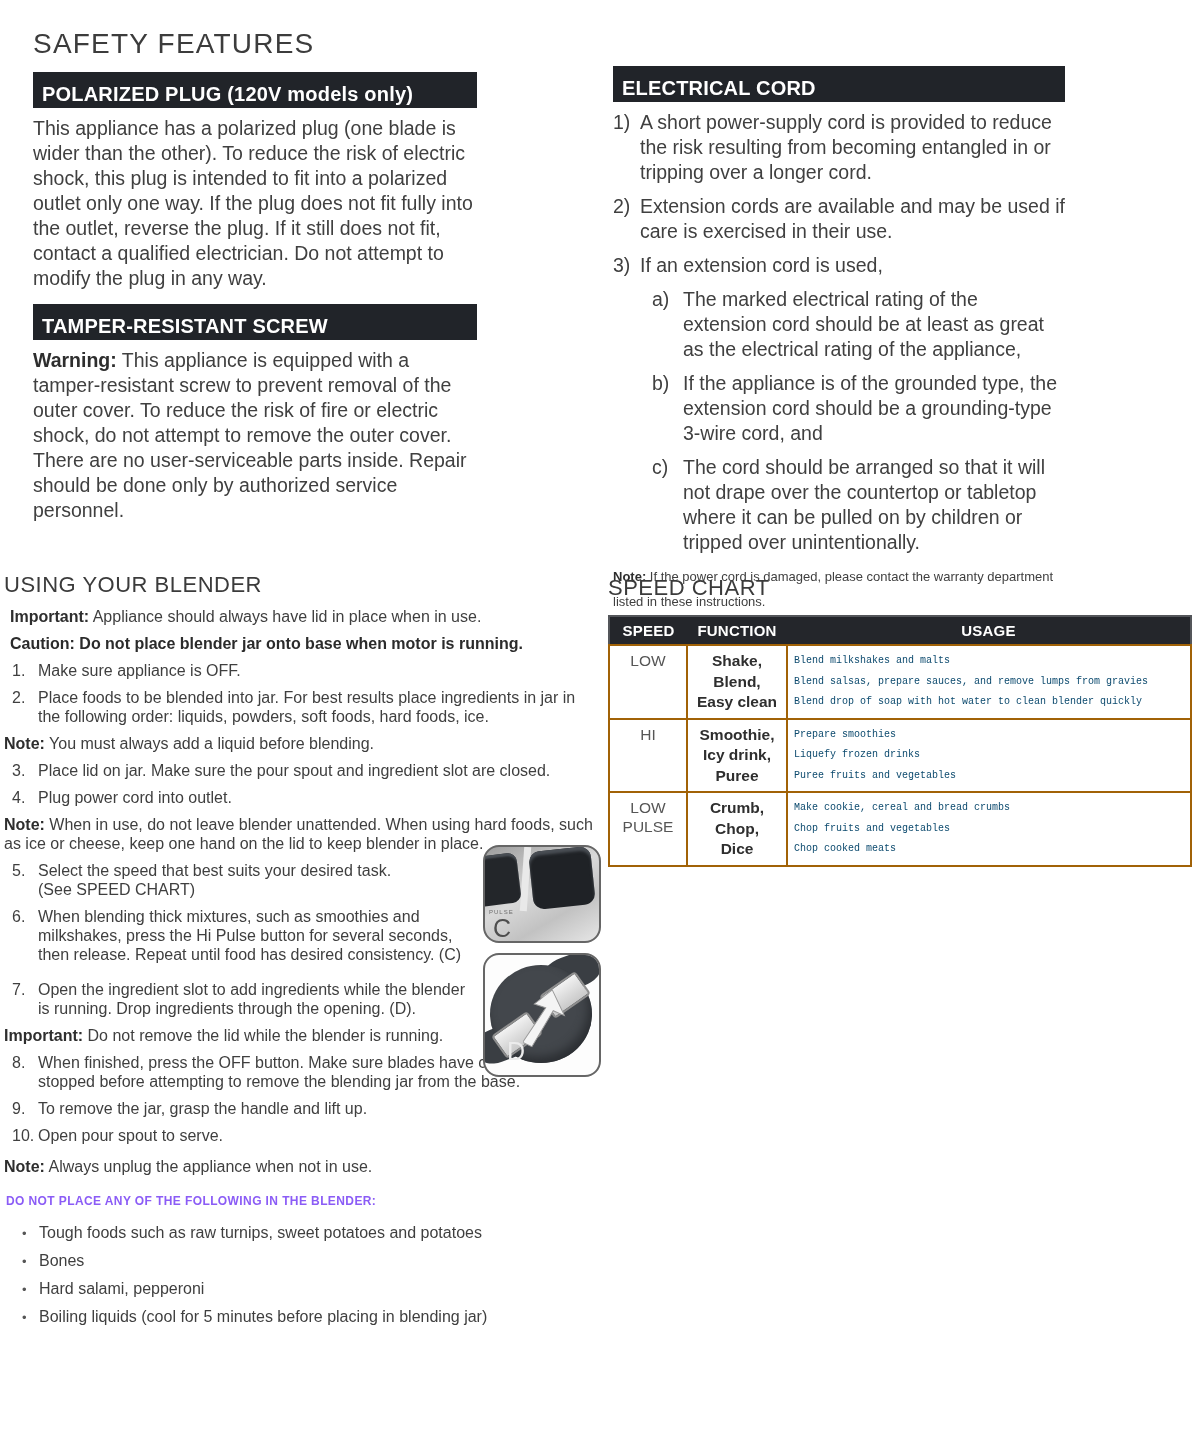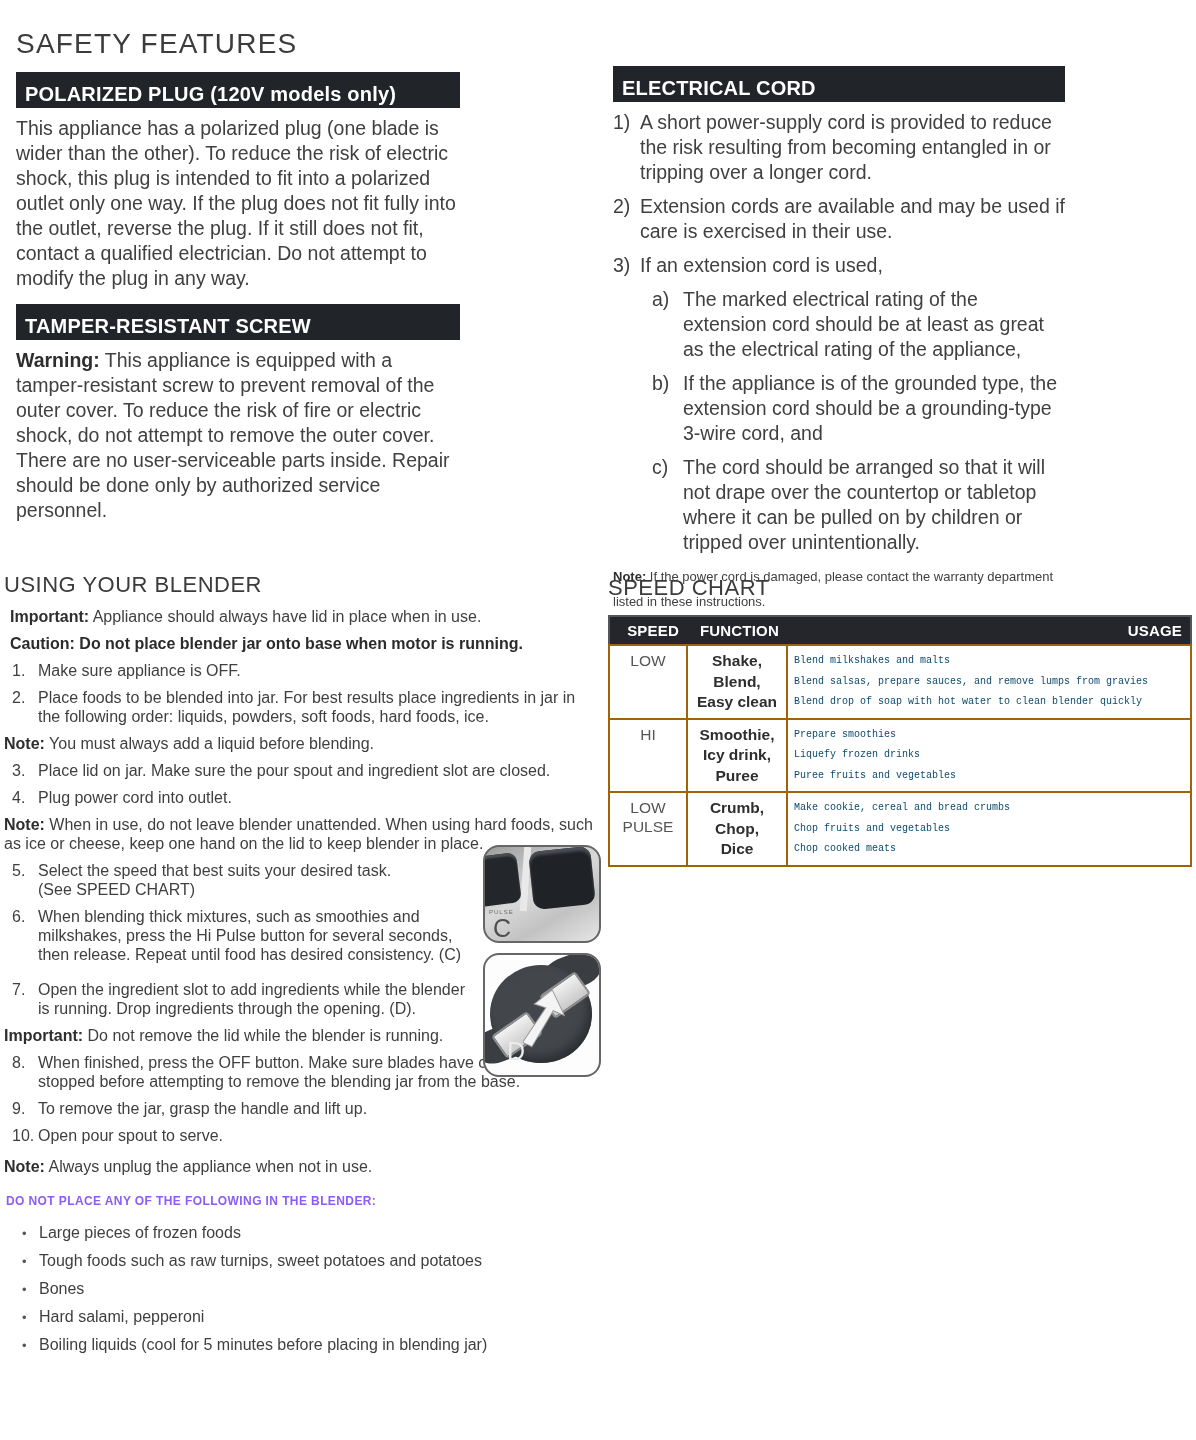--- a/index.html
+++ b/index.html
@@ -2,21 +2,21 @@
 <html><head>
 <meta charset="utf-8">
 <style>
   html,body{margin:0;padding:0;}
   body{
     width:1196px;height:1440px;background:#ffffff;position:relative;overflow:hidden;
     font-family:"Liberation Sans", sans-serif;color:#414141;
     -webkit-font-smoothing:antialiased;
   }
   
-  .col-left-top{position:absolute;left:16px;top:28px;width:444px;}
+  .col-left-top{position:absolute;left:33px;top:28px;width:444px;}
   .h1{font-size:28px;font-weight:400;letter-spacing:1.2px;color:#3c3c3c;margin:0 0 12px 0;}
   .bar{background:#212429;color:#ffffff;font-weight:bold;font-size:20px;line-height:28px;height:28px;padding:8px 0 0 9px;margin:0 0 8px 0;letter-spacing:0.2px;}
   .para{font-size:19.5px;line-height:25px;color:#404040;margin:0 0 13px 0;}
   .bpfx{font-weight:bold;color:#2e2e2e;}
   
   .col-right-top{position:absolute;left:613px;top:66px;width:452px;}
   .nitem{display:flex;font-size:19.5px;line-height:25px;margin:0 0 9px 0;color:#404040;}
   .nitem .m{flex:none;width:27px;}
   .sitem{display:flex;font-size:19.5px;line-height:25px;margin:0 0 9px 39px;color:#404040;}
   .sitem .m{flex:none;width:31px;}
@@ -34,21 +34,21 @@
   .gap{height:4px;}
   
   .h3{font-size:12px;font-weight:700;letter-spacing:0.4px;color:#8b5cf6;margin:16px 0 12px 2px;}
   .bullet{display:flex;margin:0 0 8px 18px;font-size:16px;line-height:19px;}
   .bullet .dot{flex:none;width:17px;color:#555;}
   .bullet .dot::before{content:"\2022";font-size:13px;}
   
   .speedchart{position:absolute;left:608px;top:575px;width:582px;}
   .speedchart .h2{margin-bottom:14px;}
   table.sc{width:582px;border-collapse:collapse;border:2px solid #54565a;table-layout:fixed;}
-  table.sc thead th{background:#24262b;color:#ffffff;font-size:15px;font-weight:bold;text-align:right;padding:5px 8px;border:none;letter-spacing:0.2px;}
+  table.sc thead th{background:#24262b;color:#ffffff;font-size:15px;font-weight:bold;text-align:center;padding:5px 8px;border:none;letter-spacing:0.2px;}
   table.sc td{border:2px solid #a16207;vertical-align:top;padding:5px 6px;}
   td.spd{text-align:center;color:#565656;font-size:15.5px;line-height:19px;white-space:pre-line;padding-top:8px;}
   td.fn{text-align:center;font-weight:bold;color:#2e2e2e;font-size:15.5px;line-height:20.5px;padding-top:7px;}
   td.us{color:#0c4a6e;font-size:10px;line-height:20.5px;padding-left:9px;font-family:Liberation Mono, monospace;}
   
   .photo{position:absolute;border:2px solid #666;border-radius:16px;overflow:hidden;background:#fdfdfd;}
   .photo-c{left:483px;top:845px;width:114px;height:94px;background:linear-gradient(150deg,#9c9c9c 0%,#d9d9d9 45%,#c2c2c2 70%,#e6e6e6 100%);}
   .pc-btn1{position:absolute;left:-14px;top:8px;width:48px;height:50px;background:#23262a;border-radius:9px;transform:rotate(-7deg);box-shadow:inset 0 3px 2px #4a4f55;}
   .pc-btn2{position:absolute;left:46px;top:2px;width:62px;height:58px;background:#1f2226;border-radius:11px;transform:rotate(-6deg);box-shadow:inset 0 4px 3px #4a4f55;}
   .pc-strip{position:absolute;left:37px;top:0;width:7px;height:64px;background:#e9e9e9;transform:rotate(4deg);}
@@ -170,24 +170,20 @@
       <span class="m">10.</span>
       <span>Open pour spout to serve.</span>
     </div>
 
   <div class="gap"></div>
   <div class="unote"><span class="bpfx">Note:</span><span> Always unplug the appliance when not in use.</span></div>
 
   <div class="h3">DO NOT PLACE ANY OF THE FOLLOWING IN THE BLENDER:</div>
   <div class="bullet">
       <span class="dot"></span>
-      <span>Large pieces of frozen foods</span>
-    </div>
-  <div class="bullet">
-      <span class="dot"></span>
       <span>Tough foods such as raw turnips, sweet potatoes and potatoes</span>
     </div>
   <div class="bullet">
       <span class="dot"></span>
       <span>Bones</span>
     </div>
   <div class="bullet">
       <span class="dot"></span>
       <span>Hard salami, pepperoni</span>
     </div>

